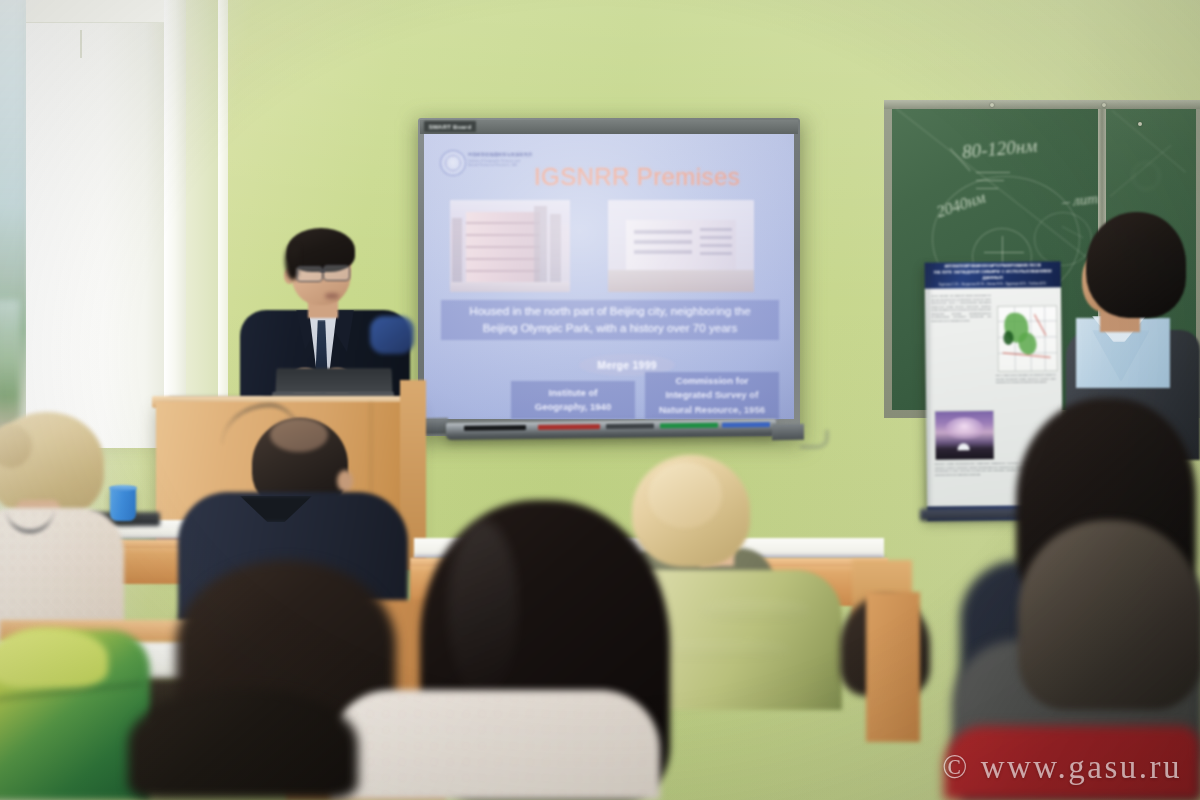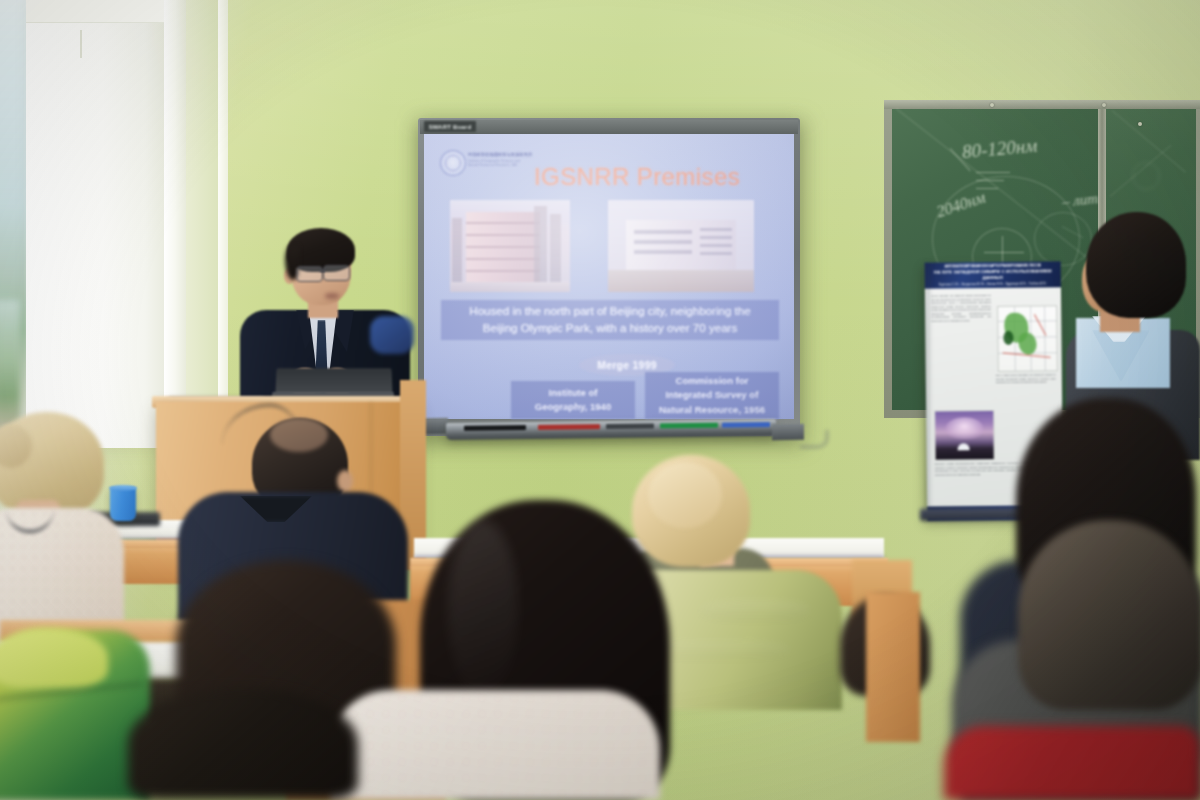--- a/index.html
+++ b/index.html
@@ -663,13 +663,14 @@
   <div class="abs fg2-red blur5"></div>
   <div class="abs fg2-hair blur3"></div>
 
   <div class="abs gj blur3"></div>
   <div class="abs gj-hood blur3"></div>
   <div class="abs gj-seam blur3"></div>
   <div class="abs fg3-hair blur5"></div>
 
   <div class="abs vig"></div>
 
+  <div class="abs watermark">© www.gasu.ru</div>
 </div>
 
 </body></html>

